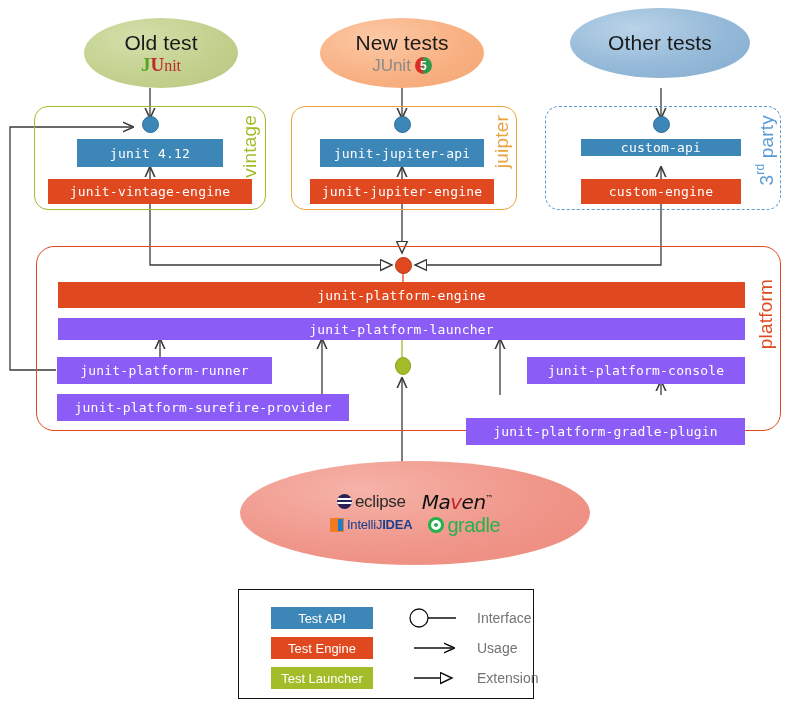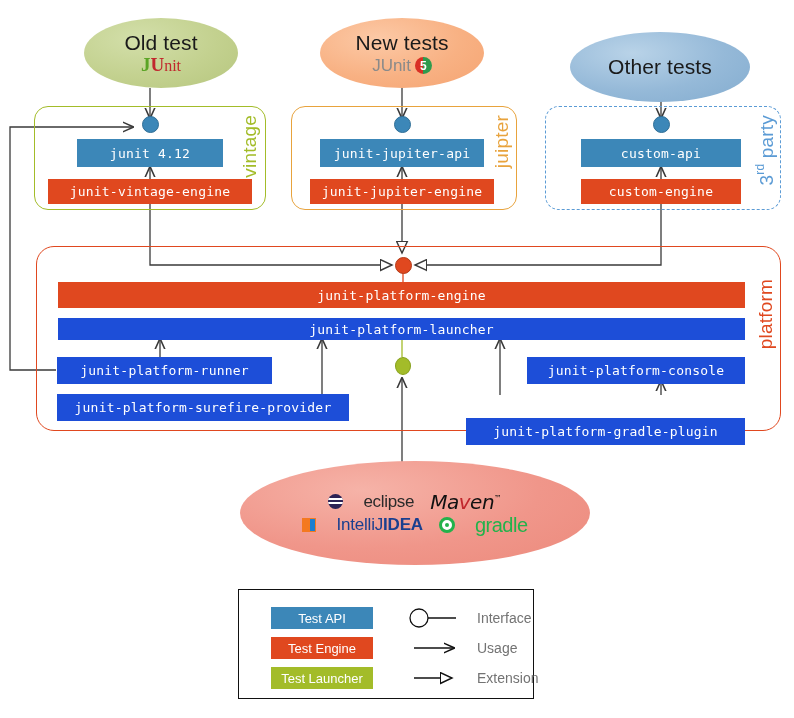--- a/index.html
+++ b/index.html
@@ -49,21 +49,21 @@
     box-sizing:border-box;
     display:flex;align-items:center;justify-content:center;
     color:#ffffff;
     font-family:"DejaVu Sans Mono", monospace;
     font-size:13px;
     letter-spacing:.2px;
     white-space:nowrap;
   }
   .box.api{background:#3c87b8;}
   .box.engine{background:#e0481f;}
-  .box.launcher{background:#1d4ed8;}
+  .box.launcher{background:#8b5cf6;}
 
   
   .iface{
     position:absolute;border-radius:50%;box-sizing:border-box;
   }
   .iface.blue{background:#3c87b8;border:1px solid #2f6e96;}
   .iface.orange{background:#e0481f;border:1px solid #b33a17;}
   .iface.green{background:#a3bc29;border:1px solid #87a01d;}
 
   
@@ -84,40 +84,40 @@
     display:flex;align-items:center;justify-content:center;
   }
   .j5badge .half-l{position:absolute;left:0;top:0;width:50%;height:100%;background:#d93025;}
   .j5badge .half-r{position:absolute;right:0;top:0;width:50%;height:100%;background:#2e9b4e;}
   .j5badge .num{position:relative;color:#fff;font-size:12px;font-weight:bold;font-family:"Liberation Sans",sans-serif;line-height:1;}
 
   
   .ide-title{font-size:21px;color:#1a1a1a;margin-bottom:3px;}
   .logo-row{display:flex;align-items:center;justify-content:center;gap:16px;line-height:1;}
   .logo-row + .logo-row{margin-top:3px;}
-  .lg{display:flex;align-items:center;gap:20px;}
+  .lg{display:flex;align-items:center;gap:3px;}
   .eclipse-mark{
     width:15px;height:15px;border-radius:50%;background:#2c2255;
     position:relative;overflow:hidden;flex:none;
   }
   .eclipse-mark i{position:absolute;left:0;right:0;height:2px;background:#fff;}
   .eclipse-mark i:nth-child(1){top:4px;}
   .eclipse-mark i:nth-child(2){top:8px;}
   .eclipse-txt{font-size:17px;color:#2a2a2a;letter-spacing:-.3px;}
   .maven-txt{
     font-family:"DejaVu Sans", sans-serif;
     font-style:italic;font-weight:normal;font-size:20px;color:#111;letter-spacing:-.5px;
   }
   .maven-txt .v{color:#c1272d;}
   .maven-tm{font-size:8px;vertical-align:super;color:#111;}
   .ij-mark{
     width:14px;height:14px;flex:none;position:relative;background:#f47920;
   }
   .ij-mark b{position:absolute;right:1px;top:1px;bottom:1px;width:5px;background:#1b7fd1;}
-  .ij-txt{font-size:17px;font-weight:bold;color:#1a3f8f;letter-spacing:-.2px;}
+  .ij-txt{font-size:13px;font-weight:bold;color:#1a3f8f;letter-spacing:-.2px;}
   .ij-txt .lite{font-weight:normal;}
   .gr-mark{
     width:16px;height:16px;border-radius:50%;flex:none;
     border:3px solid #23b24b;box-sizing:border-box;position:relative;background:#fff;
   }
   .gr-mark b{
     position:absolute;left:3px;top:3px;width:4px;height:4px;border-radius:50%;background:#23b24b;
   }
   .gr-txt{font-size:20px;color:#23b24b;letter-spacing:-.5px;}
 
@@ -192,21 +192,21 @@
     <div class="junit5logo">
       <span class="txt">JUnit</span>
       <span class="j5badge">
         <span class="half-l"></span>
           <span class="half-r"></span>
         <span class="num">5</span>
       </span>
     </div>
   </div>
 
-  <div class="ellipse" style="left:570px;top:32px;width:180px;height:70px;
+  <div class="ellipse" style="left:570px;top:8px;width:180px;height:70px;
               background:radial-gradient(ellipse at 35% 30%, #b9d3e8 0%, #95b9d8 55%, #83accf 100%);">
     <div class="etitle">Other tests</div>
   </div>
 
   <div class="group" style="left:34px;top:106px;width:232px;height:104px;border:1.6px solid #a3bc29;">
     <div class="group-label" style="right:4px;top:8px;color:#a3bc29;">vintage</div>
   </div>
   <div class="box api" style="left:77px;top:139px;width:146px;height:28px;">junit 4.12</div>
   <div class="box engine" style="left:48px;top:179px;width:204px;height:25px;">junit-vintage-engine</div>
   <div class="iface blue" style="left:142px;top:116px;width:17px;height:17px;"></div>
@@ -216,21 +216,21 @@
   </div>
   <div class="box api" style="left:320px;top:139px;width:164px;height:28px;">junit-jupiter-api</div>
   <div class="box engine" style="left:310px;top:179px;width:184px;height:25px;">junit-jupiter-engine</div>
   <div class="iface blue" style="left:394px;top:116px;width:17px;height:17px;"></div>
 
   <div class="group" style="left:545px;top:106px;width:236px;height:104px;border:1.6px dashed #5b9bd5;">
     <div class="group-label" style="right:2px;top:8px;color:#5b9bd5;">
       <span>3</span><span style="font-size:12px;vertical-align:super;">rd</span><span> party</span>
     </div>
   </div>
-  <div class="box api" style="left:581px;top:139px;width:160px;height:28px;">custom-api</div>
+  <div class="box api" style="left:581px;top:139px;width:160px;height:17px;">custom-api</div>
   <div class="box engine" style="left:581px;top:179px;width:160px;height:25px;">custom-engine</div>
   <div class="iface blue" style="left:653px;top:116px;width:17px;height:17px;"></div>
 
   <div class="group" style="left:36px;top:246px;width:745px;height:185px;border:1.4px solid #e0481f;border-radius:18px;">
     <div class="group-label" style="right:3px;top:32px;color:#e0481f;">platform</div>
   </div>
 
   <div class="box engine" style="left:58px;top:282px;width:687px;height:26px;">junit-platform-engine</div>
   <div class="box launcher" style="left:58px;top:318px;width:687px;height:22px;">junit-platform-launcher</div>
 

